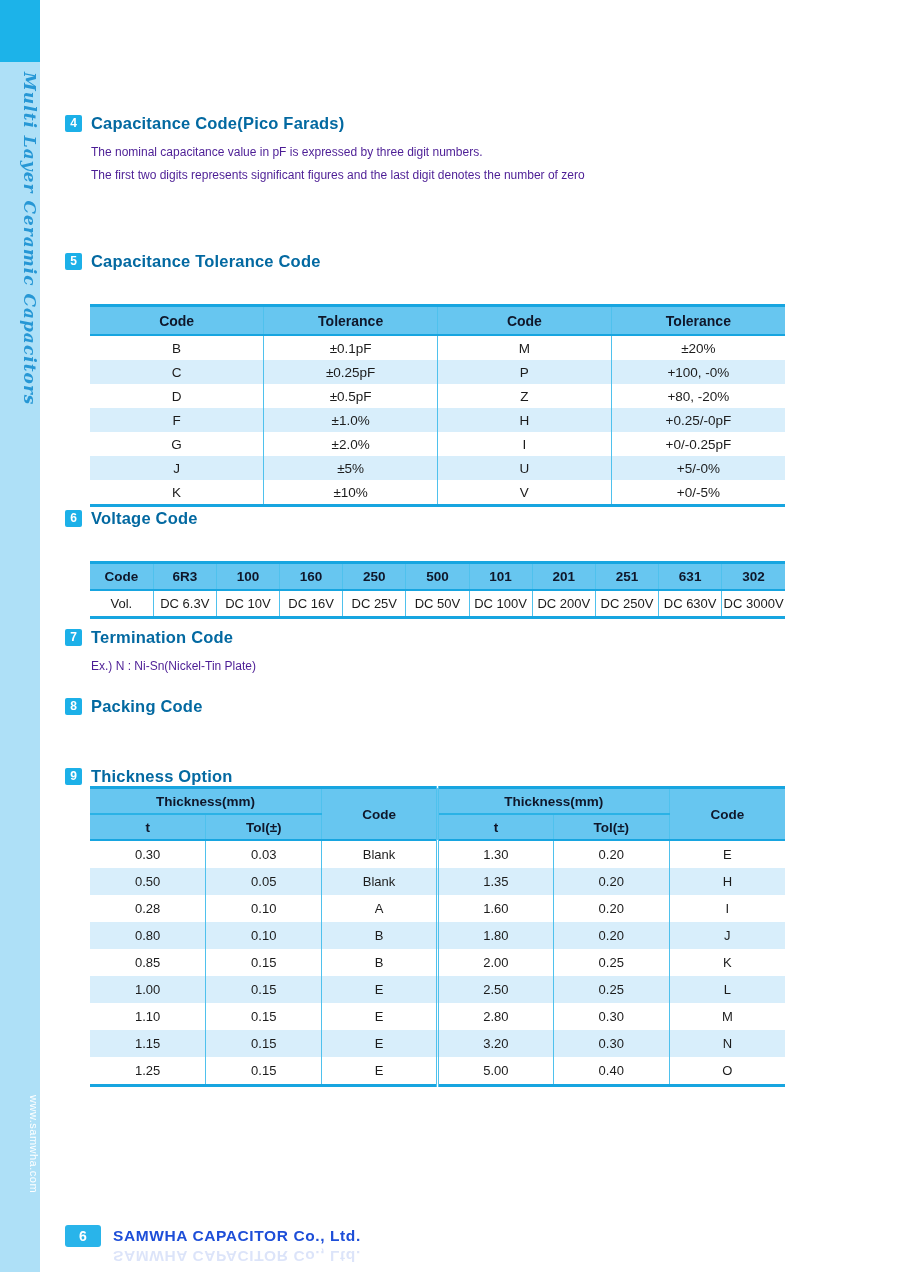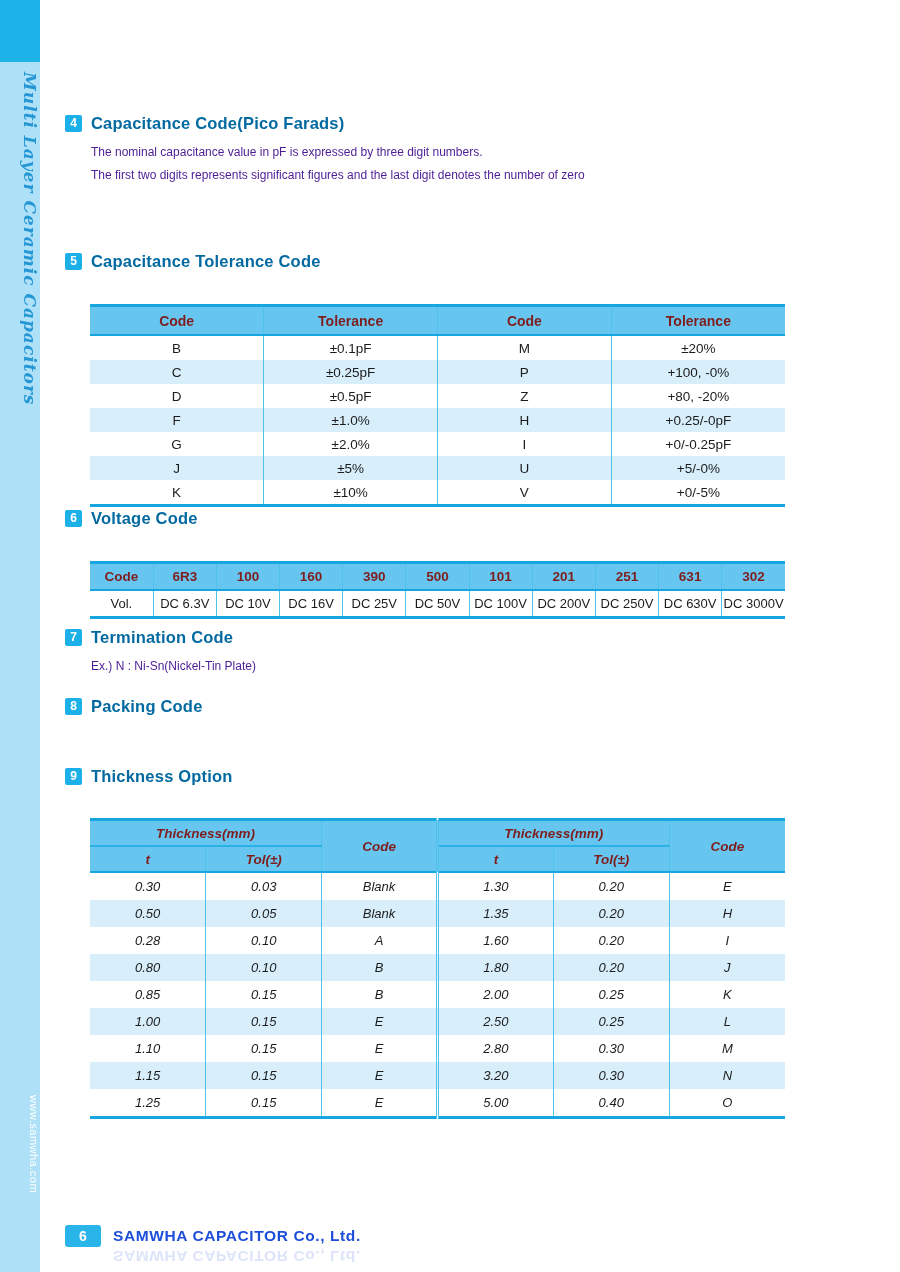--- a/index.html
+++ b/index.html
@@ -25,32 +25,32 @@
   .title{font-weight:bold;font-size:16.5px;color:#0369a1;letter-spacing:.2px;}
   .body{margin:0 0 0 26px;font-size:12px;color:#4c1d95;line-height:1.25;}
   .mt12{margin-top:12px;} .mt8{margin-top:8px;}
   .gap38{margin-right:38px;} .gap30{margin-right:30px;}
 
   
   table{border-collapse:collapse;table-layout:fixed;width:695px;margin-left:25px;
         border-top:3px solid #17a5e0;border-bottom:3px solid #17a5e0;}
   th,td{text-align:center;vertical-align:middle;border-left:1px solid #4fc1ed;padding:0;}
   th:first-child,td:first-child{border-left:none;}
-  thead th{background:#67c6f0;color:#7f1d1d;font-weight:bold;border-bottom:2px solid #17a5e0;}
+  thead th{background:#67c6f0;color:#0f172a;font-weight:bold;border-bottom:2px solid #17a5e0;}
   tbody tr:nth-child(even){background:#d8eefb;}
 
   .tol-table{margin-top:33px;}
   .tol-table thead th{height:27px;font-size:14px;}
   .tol-table tbody td{height:24px;font-size:13.5px;}
 
   .volt-table{margin-top:33px;}
   .volt-table thead th{height:25px;font-size:13.5px;}
   .volt-table tbody td{height:25px;font-size:13px;}
 
-  .thk-table{margin-top:32px;font-style:italic;}
+  .thk-table{}
   .thk-table thead th{font-size:13.5px;height:24px;}
   .thk-table thead th.group{border-bottom:2px solid #2ab2e6;}
   .thk-table tbody td{height:27px;font-size:13px;text-align:center;}
   .thk-table .dbl{border-left:3px double #4fc1ed;}
 
   
   .footer{position:absolute;left:65px;top:1225px;display:flex;align-items:center;gap:12px;}
   .page-badge{display:inline-flex;align-items:center;justify-content:center;width:36px;height:22px;
               background:#29b4ea;border-radius:3px;color:#ffffff;font-weight:bold;font-size:14px;}
   .company{font-weight:bold;font-size:15.5px;letter-spacing:.6px;color:#1d4ed8;position:relative;}
@@ -141,21 +141,21 @@
       <span class="badge">6</span>
       <span class="title">Voltage Code</span>
     </div>
     <table class="volt-table">
       <thead>
           <tr>
             <th>Code</th>
             <th>6R3</th>
             <th>100</th>
             <th>160</th>
-            <th>390</th>
+            <th>250</th>
             <th>500</th>
             <th>101</th>
             <th>201</th>
             <th>251</th>
             <th>631</th>
             <th>302</th>
           </tr>
         </thead>
       <tbody>
           <tr>

